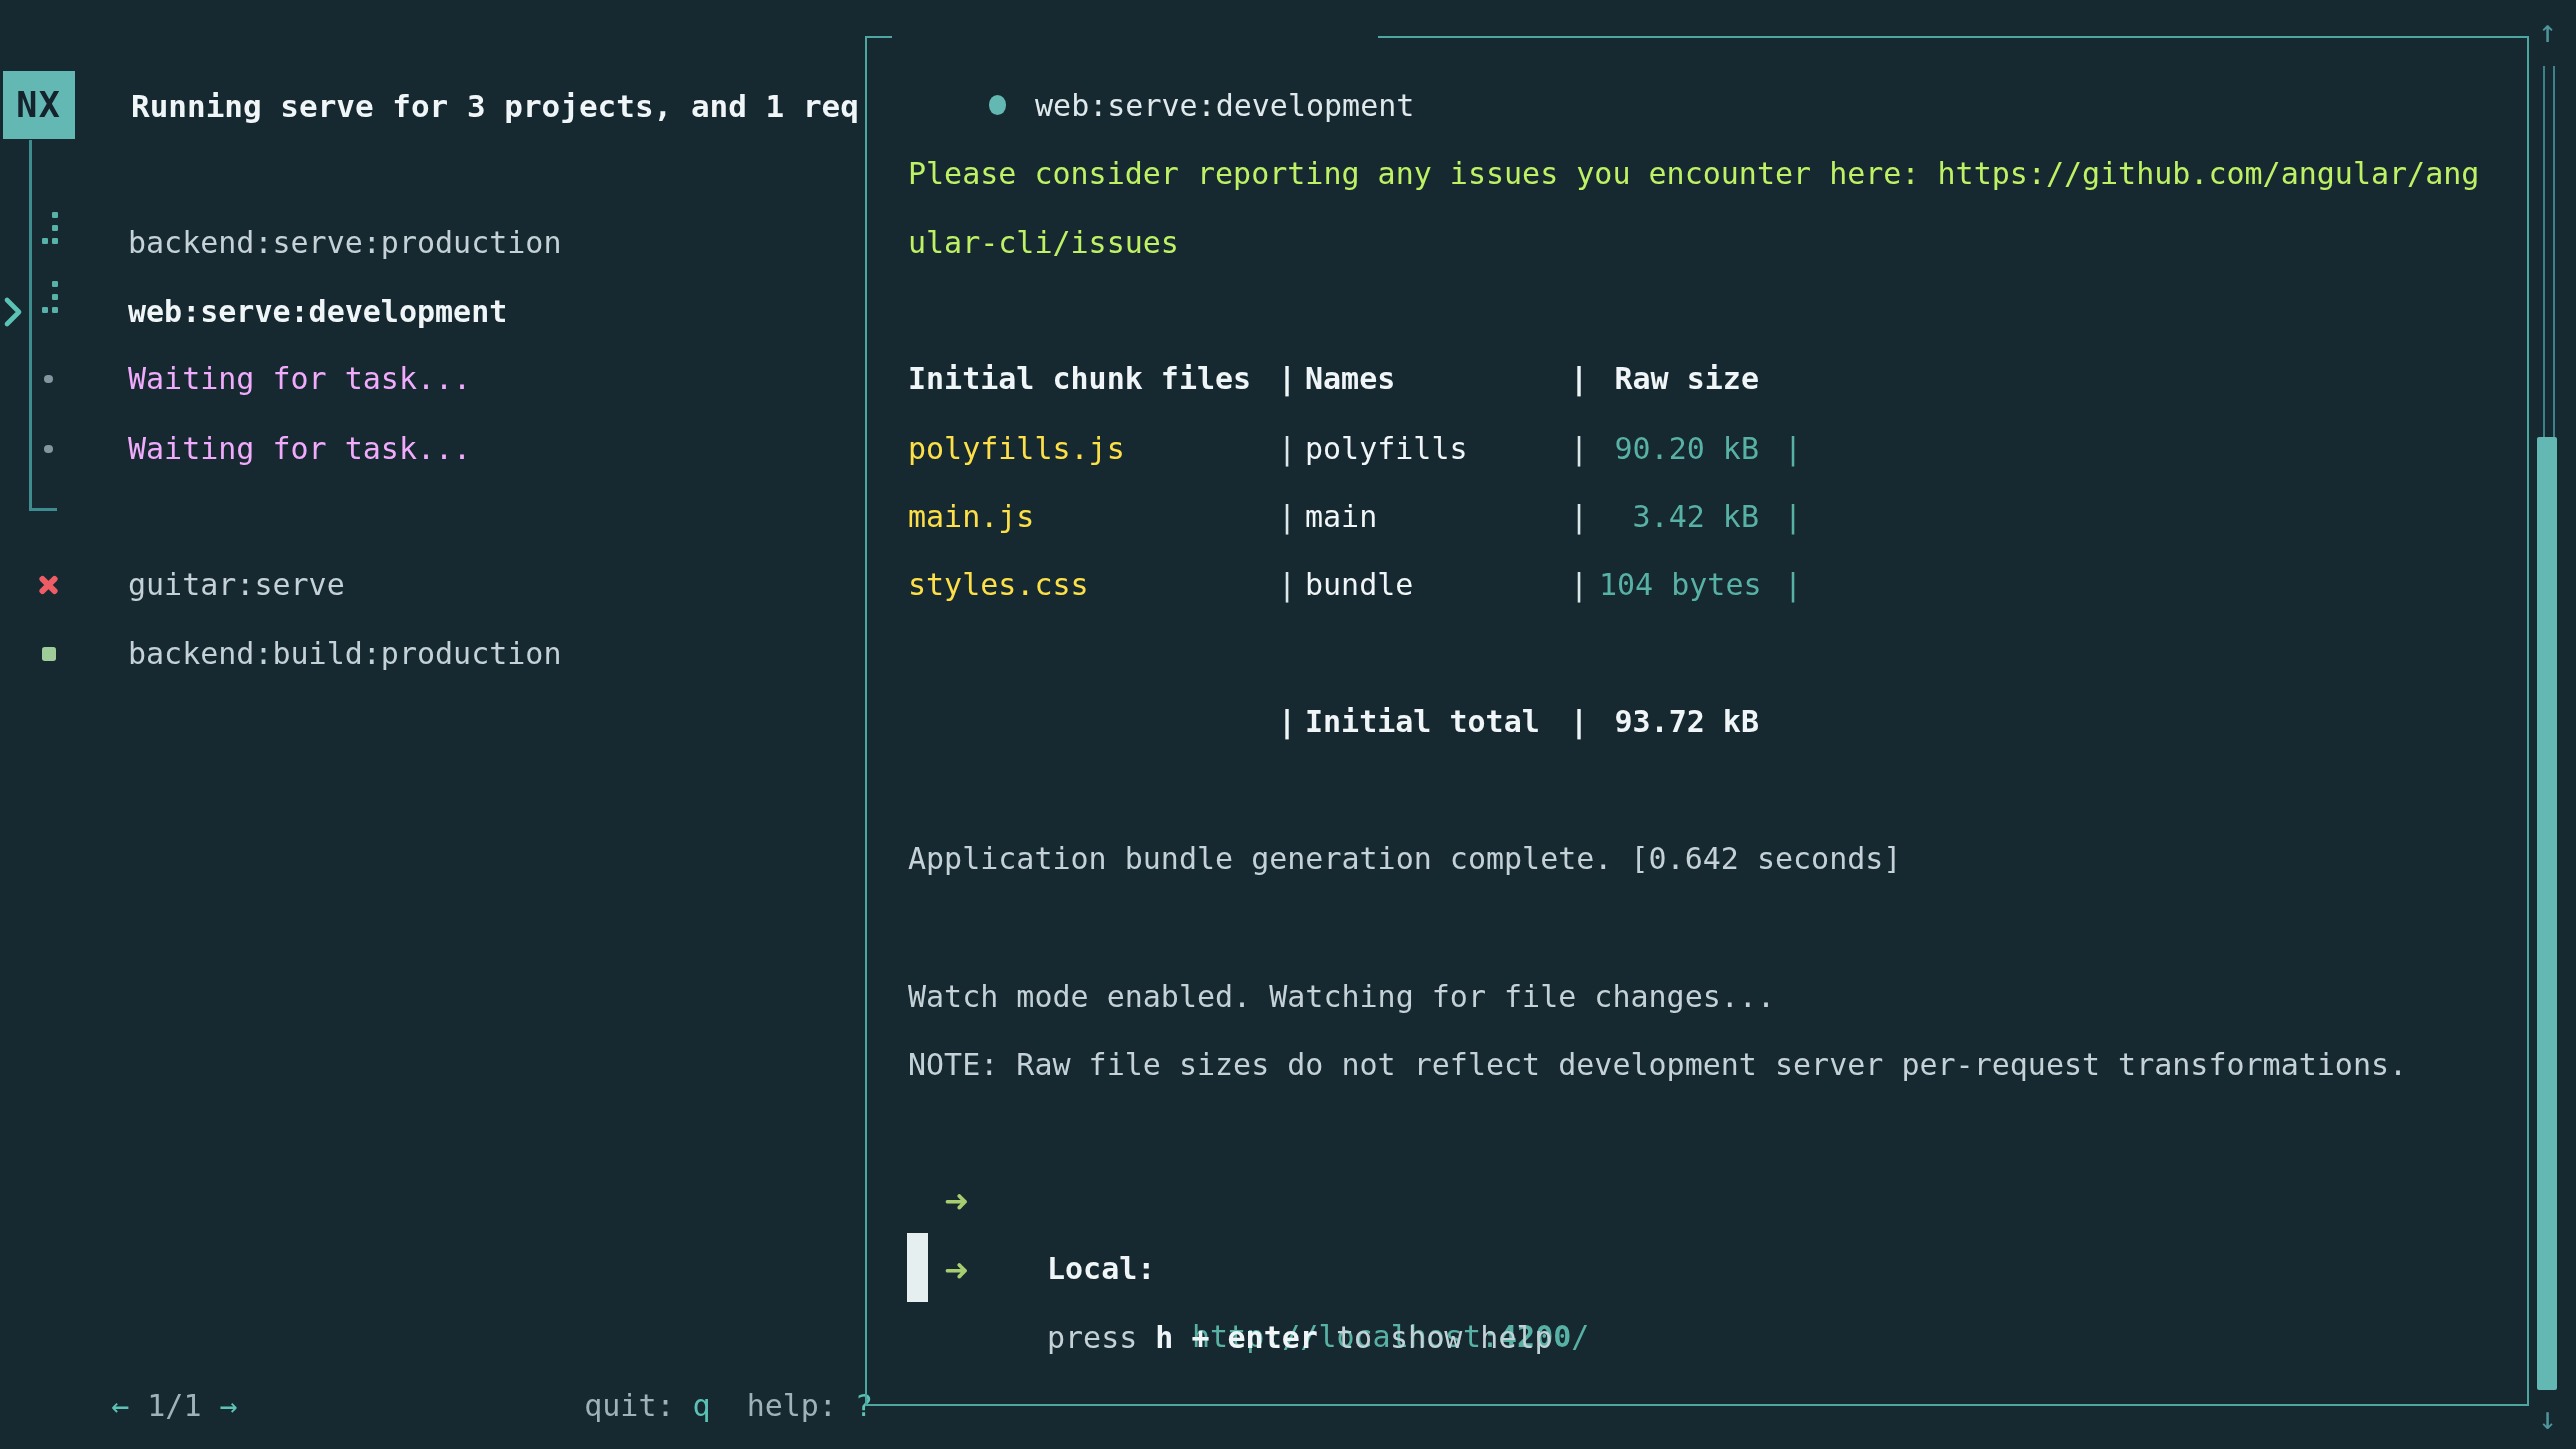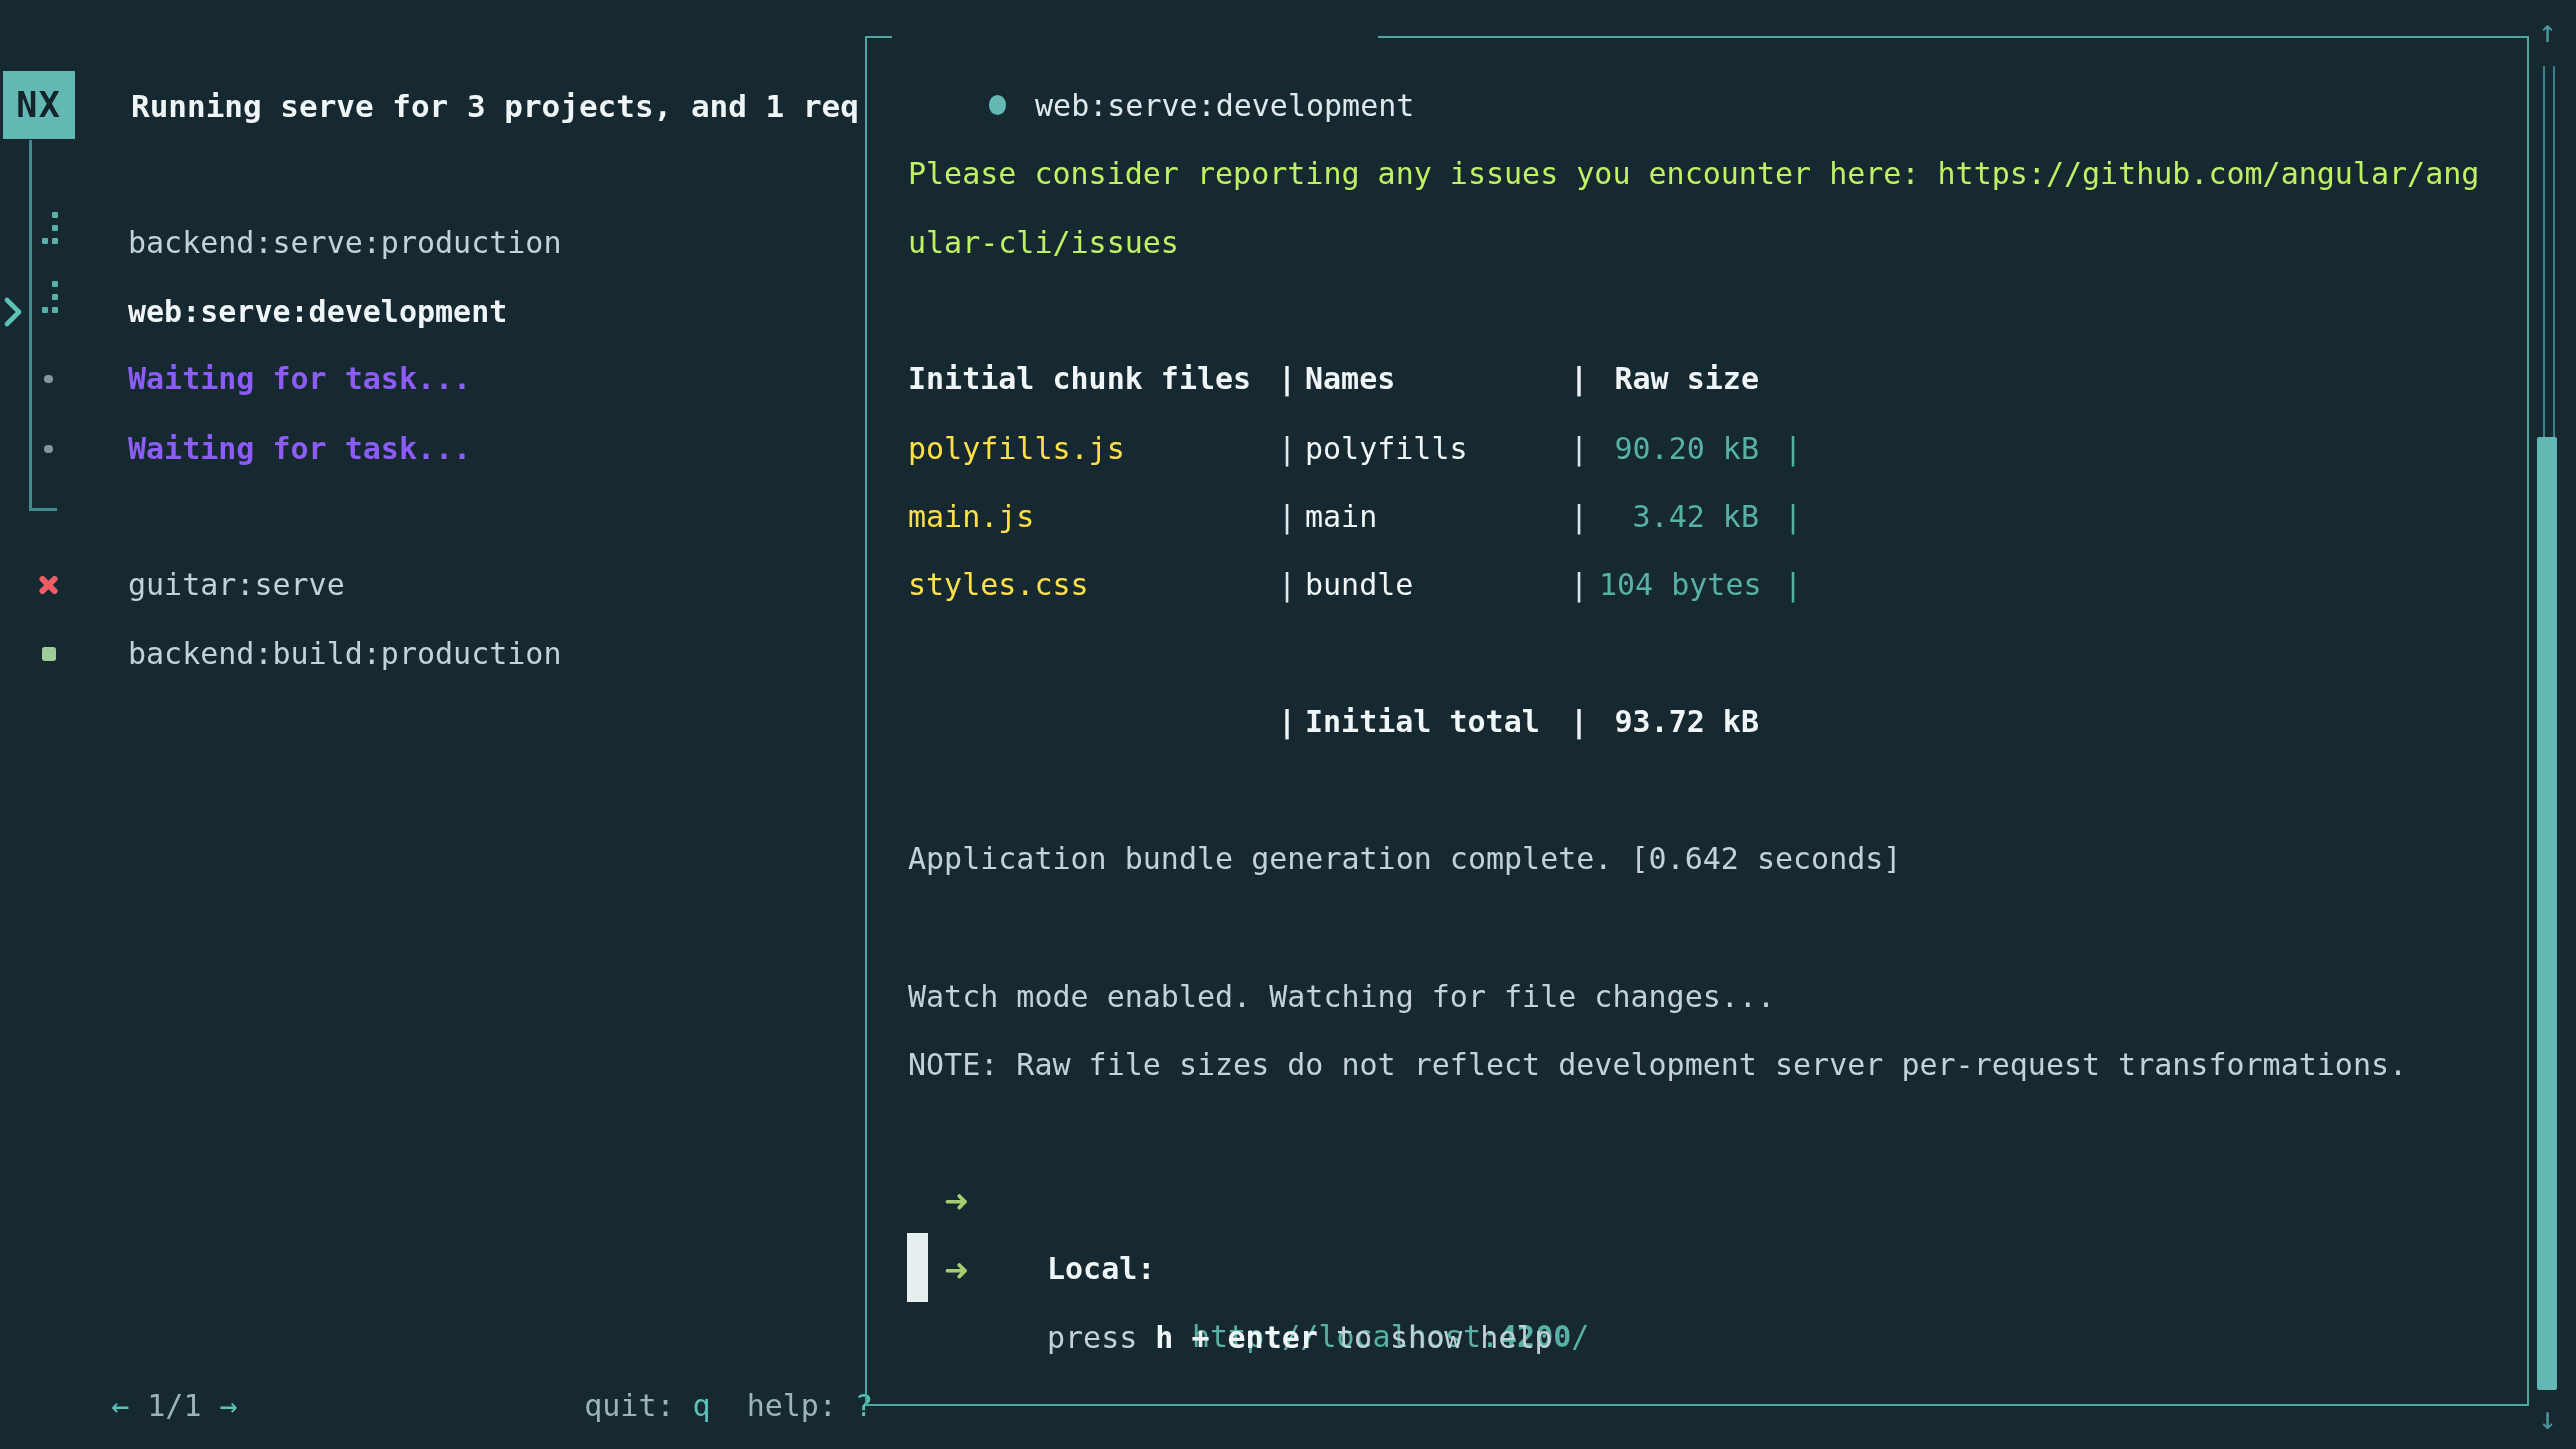--- a/index.html
+++ b/index.html
@@ -4,21 +4,21 @@
 <style>
   html,body{margin:0;padding:0;background:#162830;width:2576px;height:1449px;overflow:hidden;}
   #screen{position:absolute;inset:0;width:2576px;height:1449px;background:#162830;
           font-family:"DejaVu Sans Mono",monospace;font-size:30px;color:#C4D1D6;}
   .abs{position:absolute;}
   .line{position:absolute;height:68px;line-height:68px;white-space:pre;font-size:30px;}
   .bold{font-weight:700;}
   .white{color:#F0F6F7;}
   .gray{color:#C4D1D6;}
   .label{color:#9DB2B9;}
-  .dim{color:#8b5cf6;font-weight:bold;}
+  .dim{color:#f0abfc;}
   .teal{color:#5CC2B5;}
   .link{color:#58B1A5;}
   .green{color:#fde047;}
   .yellow{color:#bef264;}
   .pipe{color:#DCE7E9;}
 
   
   #nx-logo{left:2.7px;top:71px;width:72px;height:68px;background:#64B8B4;color:#14232C;
            display:flex;align-items:center;justify-content:center;font-weight:700;font-size:35px;letter-spacing:1.3px;}
   #main-header{left:131px;top:72px;width:730px;height:68px;line-height:68px;

